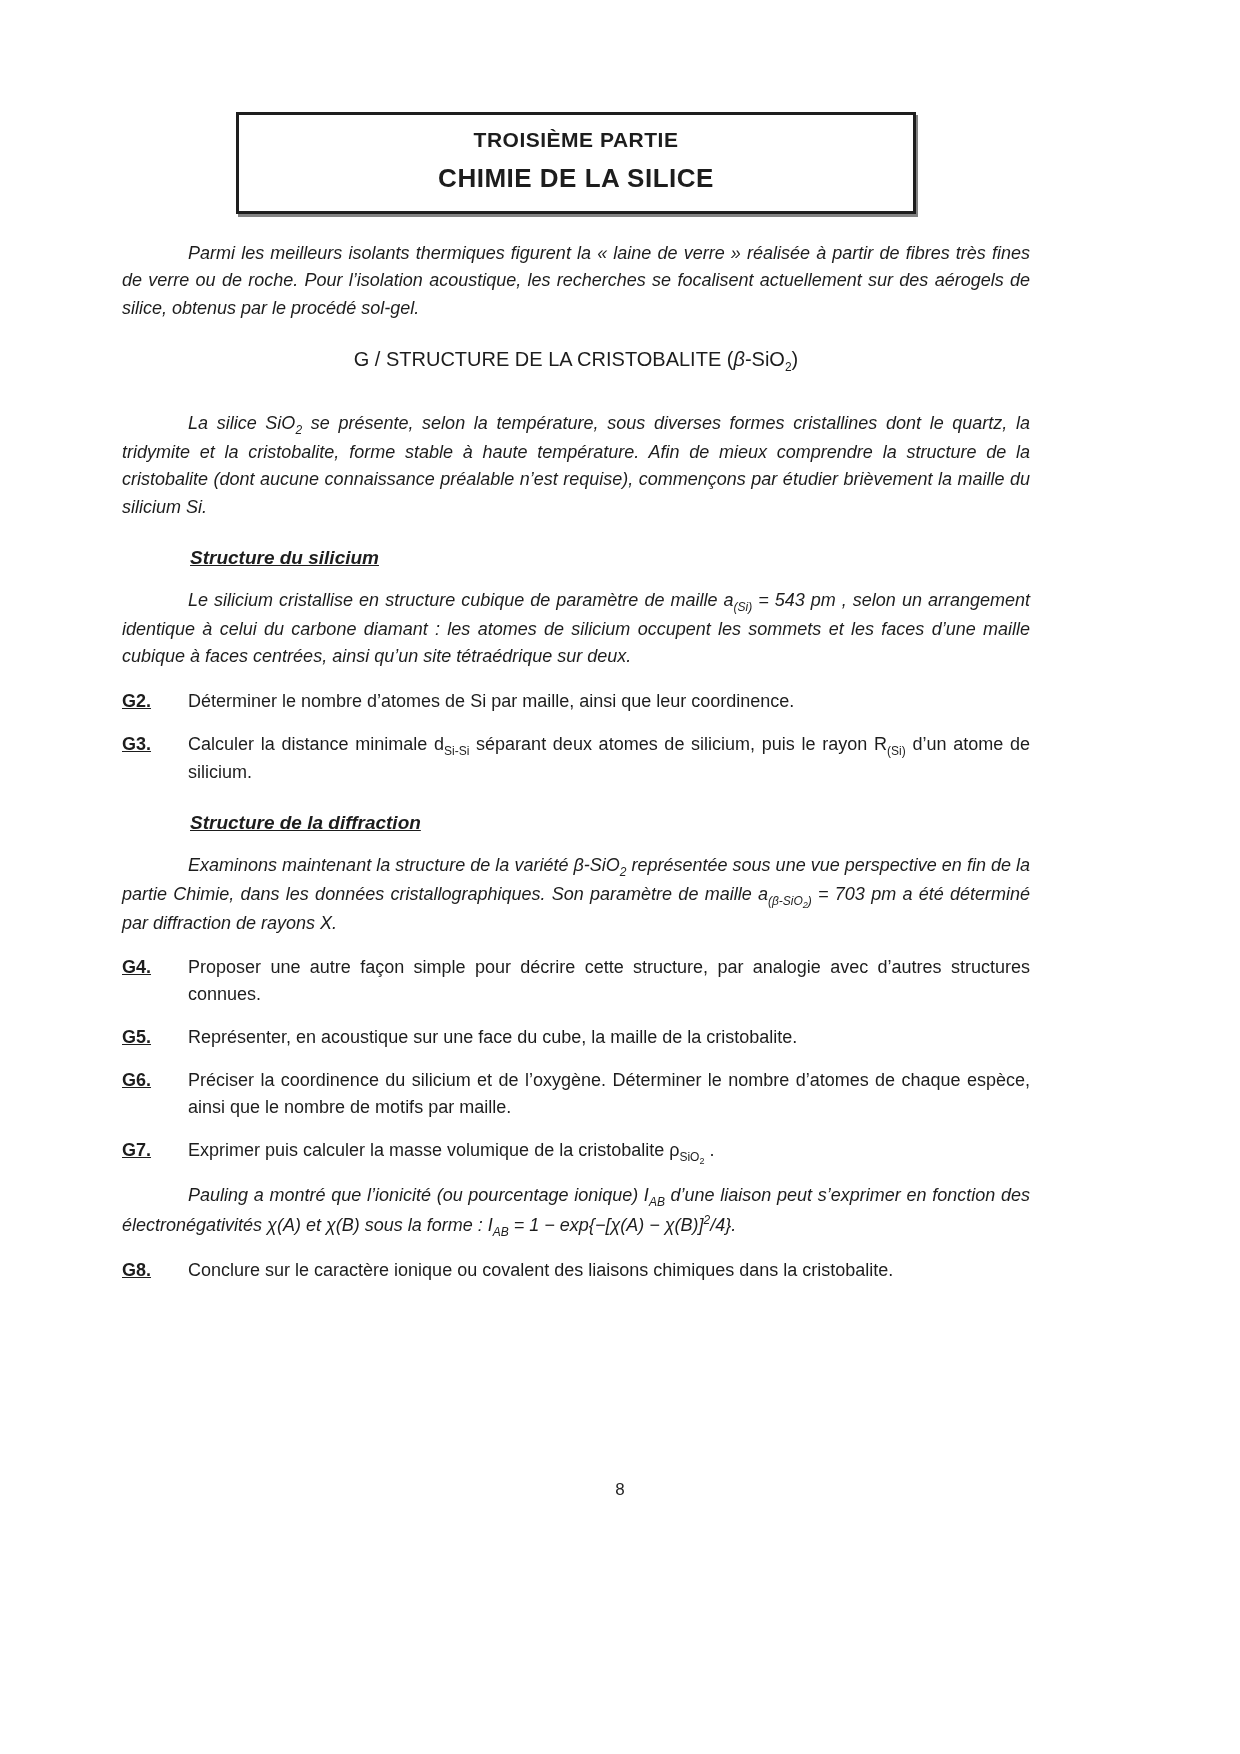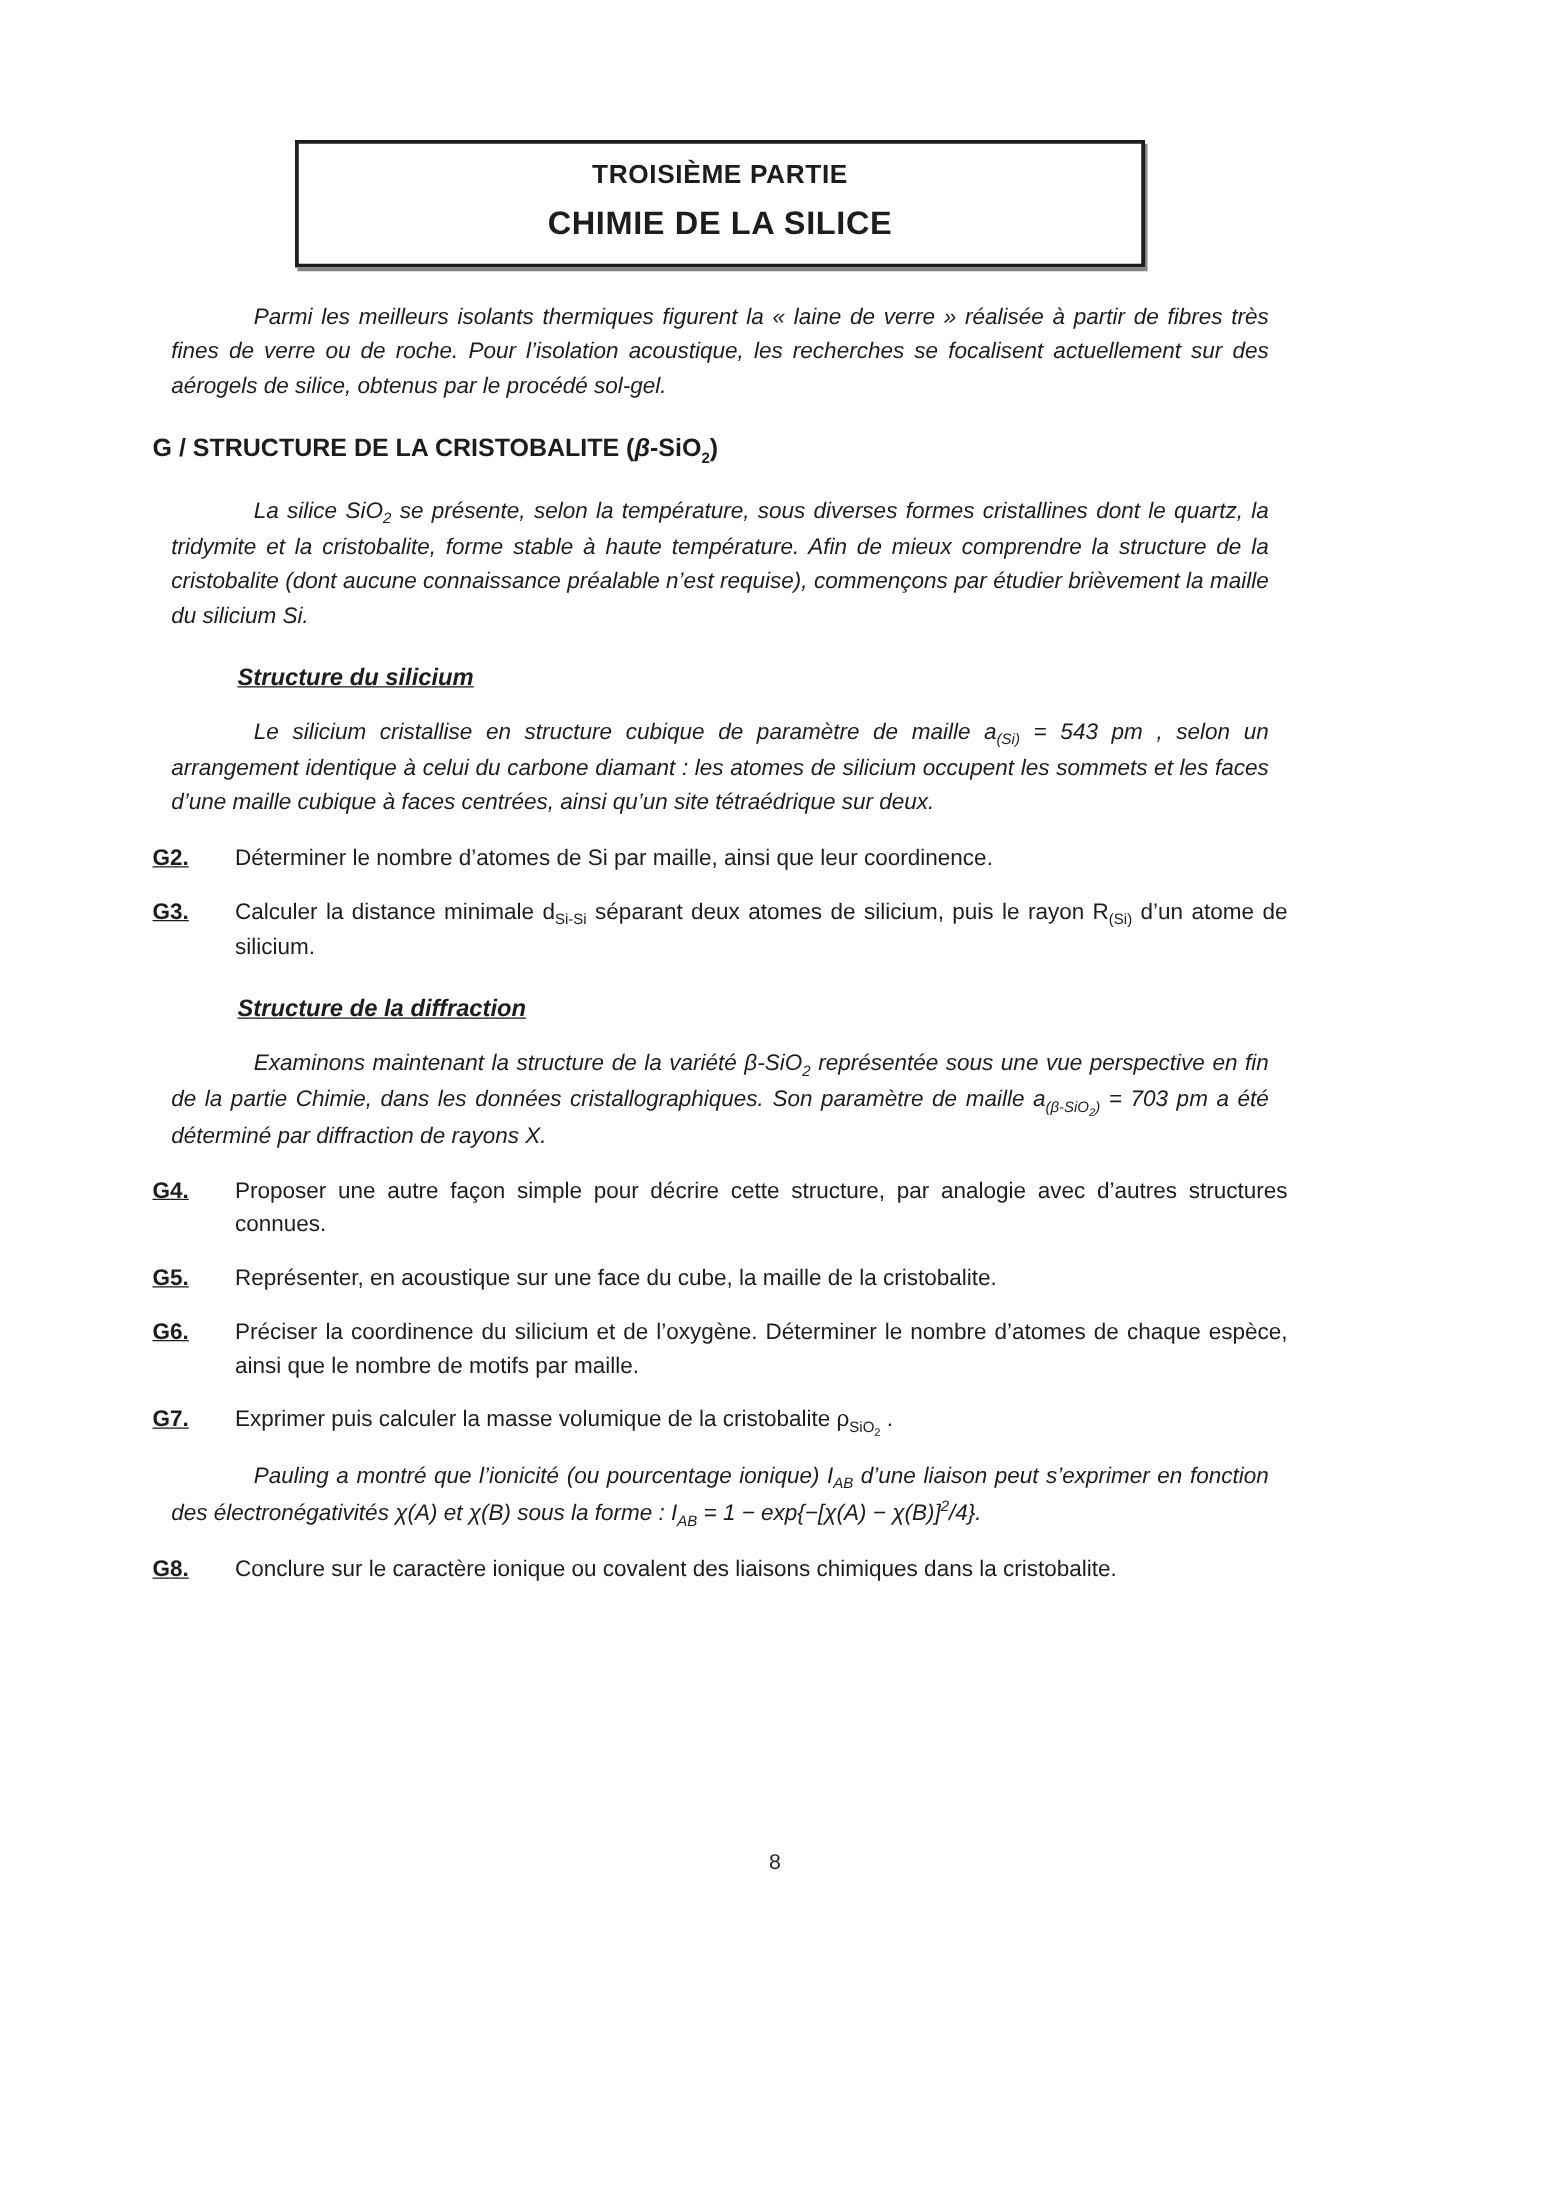--- a/index.html
+++ b/index.html
@@ -35,28 +35,28 @@
     font-weight: bold;
     margin-top: 11px;
     letter-spacing: 0.5px;
   }
   .para {
     font-style: italic;
     font-size: 18px;
     line-height: 1.52;
     text-align: justify;
     text-indent: 66px;
-    margin: 0 15px 17px;
+    margin: 0 0 17px;
   }
   .section-heading {
     font-size: 20px;
-    font-weight: bold;
-    text-align: left;
+    font-weight: normal;
+    text-align: center;
     font-style: normal;
-    margin: 26px 0 22px;
+    margin: 26px 0 36px;
   }
   .subheading {
     font-size: 19px;
     font-weight: bold;
     font-style: italic;
     text-decoration: underline;
     margin: 26px 0 18px 68px;
   }
   .question {
     display: flex;

